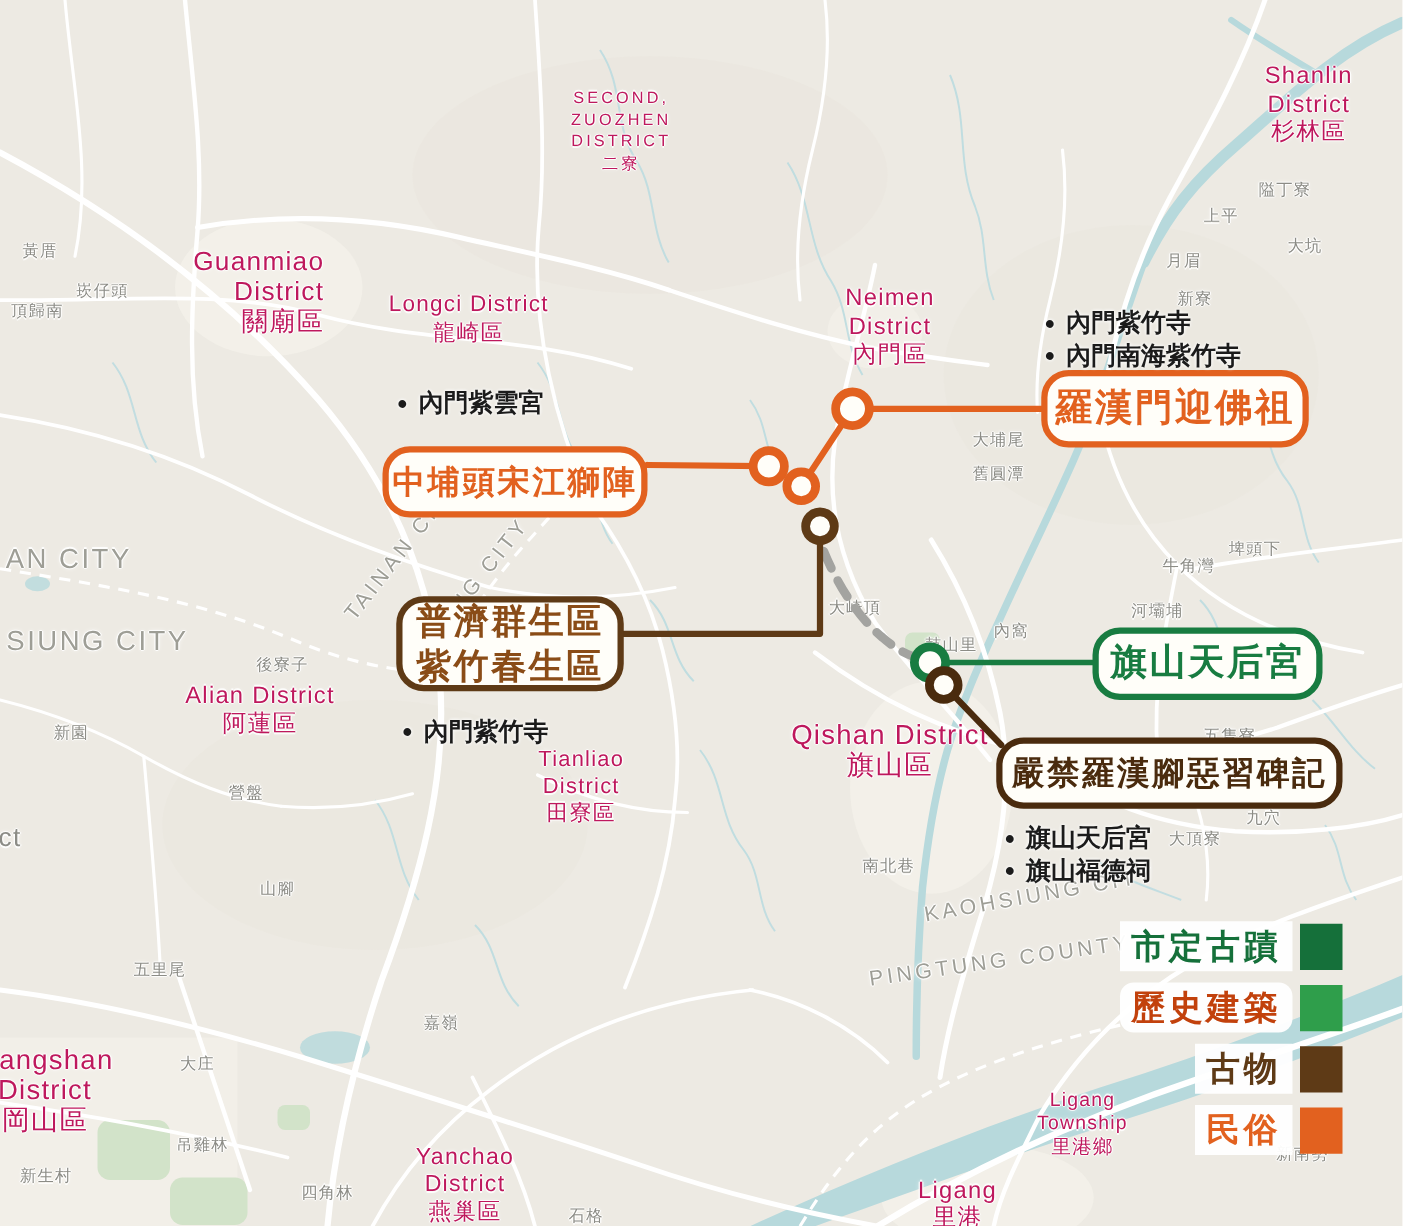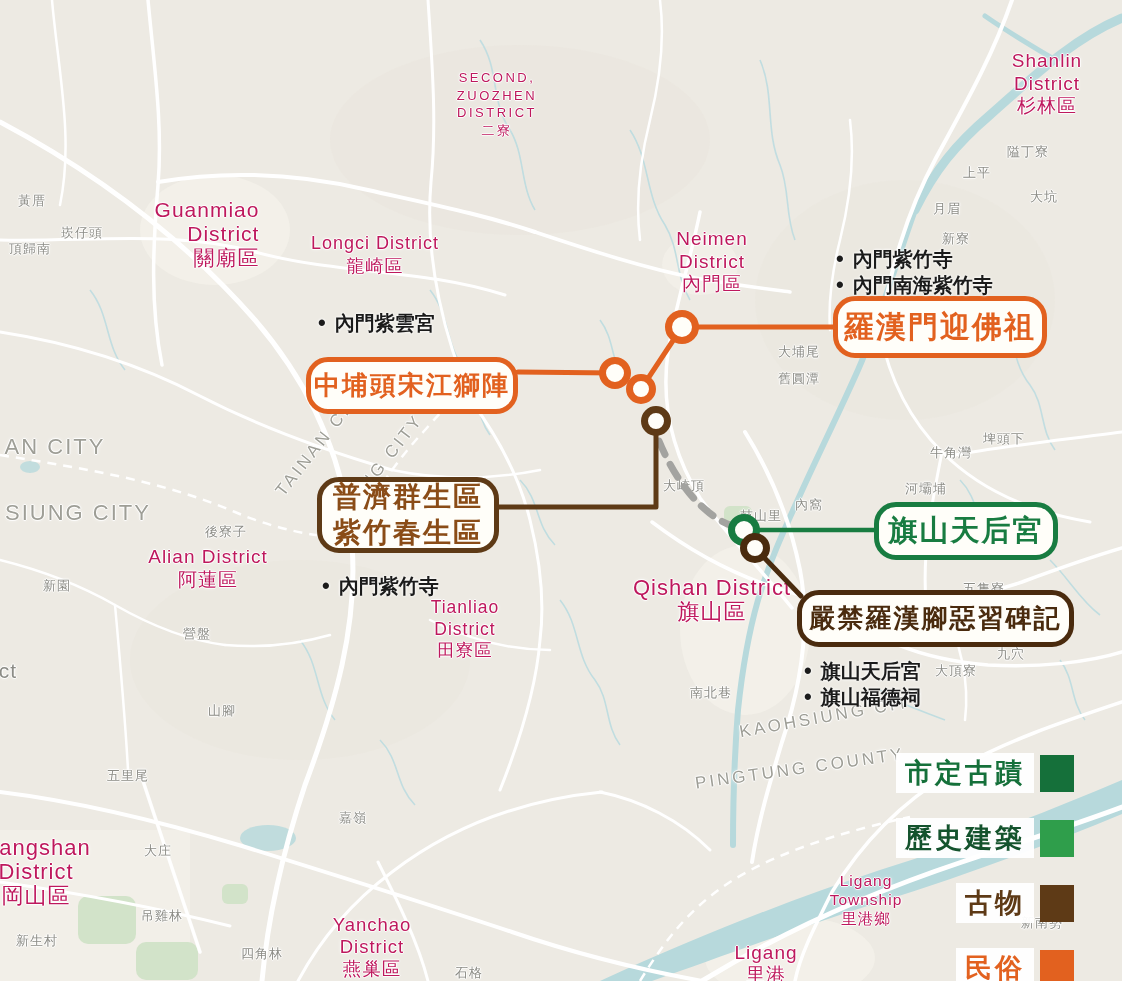--- a/index.html
+++ b/index.html
@@ -17,21 +17,21 @@
   .marker{position:absolute;z-index:4;background:#fffef9;border-radius:50%;
           transform:translate(-50%,-50%);box-sizing:border-box;border-style:solid;}
   .callout{position:absolute;z-index:5;background:#fffef9;border-style:solid;border-width:5px;
            border-radius:22px;box-sizing:border-box;display:flex;flex-direction:column;
            align-items:center;justify-content:center;font-weight:bold;letter-spacing:2px;line-height:1.28;}
   .bullets{position:absolute;z-index:5;font-weight:bold;color:#1b1b1b;font-size:20px;
            text-shadow:0 0 3px rgba(255,255,255,.9),0 0 3px rgba(255,255,255,.9);}
   .b-row{display:flex;align-items:center;gap:9px;line-height:26px;white-space:nowrap;}
   .b-dot{font-size:22px;line-height:26px;}
   #legend{position:absolute;z-index:6;display:flex;flex-direction:column;gap:9px;align-items:flex-end;}
-  .legend-row{display:flex;align-items:center;gap:6px;margin-top:16px;}
+  .legend-row{display:flex;align-items:center;gap:6px;}
   .legend-label{background:rgba(255,255,255,.95);font-weight:bold;font-size:27px;
                 letter-spacing:3px;padding:2px 9px;white-space:nowrap;}
   .legend-swatch{width:34px;height:37px;}
 </style>
 </head>
 <body>
 
 <div id="map">
 
   <svg id="base-svg" width="1122" height="981" viewBox="0 0 1122 981">
@@ -232,21 +232,21 @@
       <path d="M 744,530 L 874,530" fill="none" stroke="#187c41" stroke-width="4.5" stroke-linecap="round" stroke-linejoin="round"></path>
       <path d="M 755,548 L 801,596" fill="none" stroke="#4a2b0e" stroke-width="5" stroke-linecap="round" stroke-linejoin="round"></path>
     </svg>
 
   <div id="legend" style="right: 48px; top: 737px;">
       <div class="legend-row">
         <div class="legend-label" style="color: rgb(21, 112, 58);">市定古蹟</div>
         <div class="legend-swatch" style="background: rgb(21, 112, 58);"></div>
       </div>
       <div class="legend-row">
-        <div class="legend-label" style="color: #14532d;">歷史建築</div>
+        <div class="legend-label" style="color: #c2410c; border-radius: 11px;">歷史建築</div>
         <div class="legend-swatch" style="background: rgb(47, 158, 75);"></div>
       </div>
       <div class="legend-row">
         <div class="legend-label" style="color: rgb(94, 58, 22);">古物</div>
         <div class="legend-swatch" style="background: rgb(94, 58, 22);"></div>
       </div>
       <div class="legend-row">
         <div class="legend-label" style="color: rgb(226, 97, 31);">民俗</div>
         <div class="legend-swatch" style="background: rgb(226, 97, 31);"></div>
       </div>

